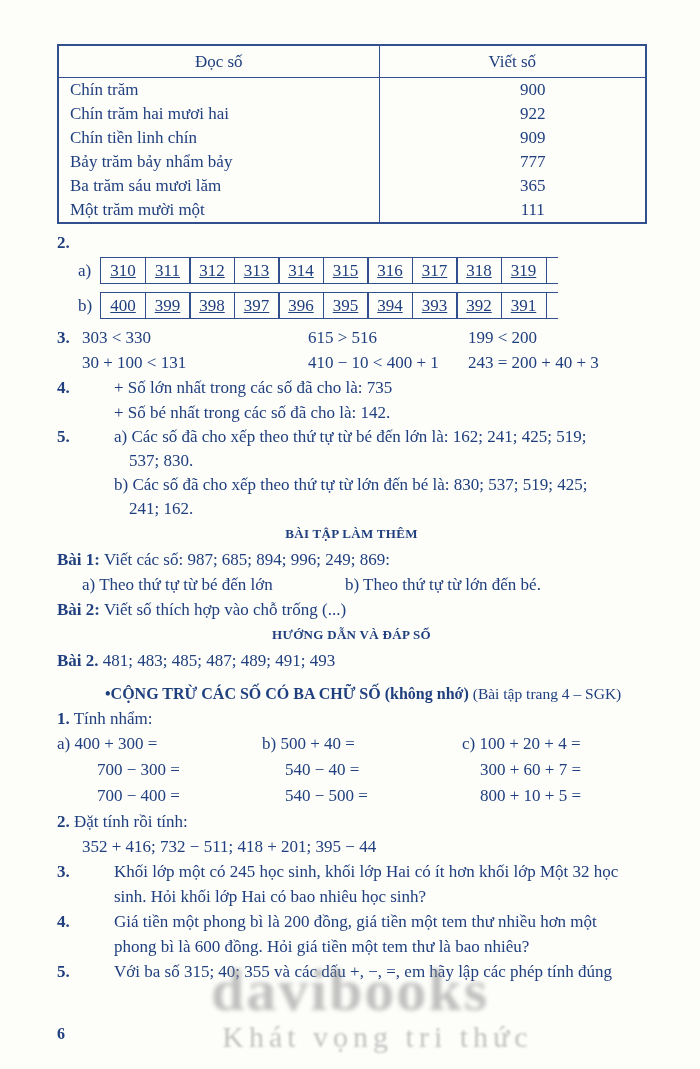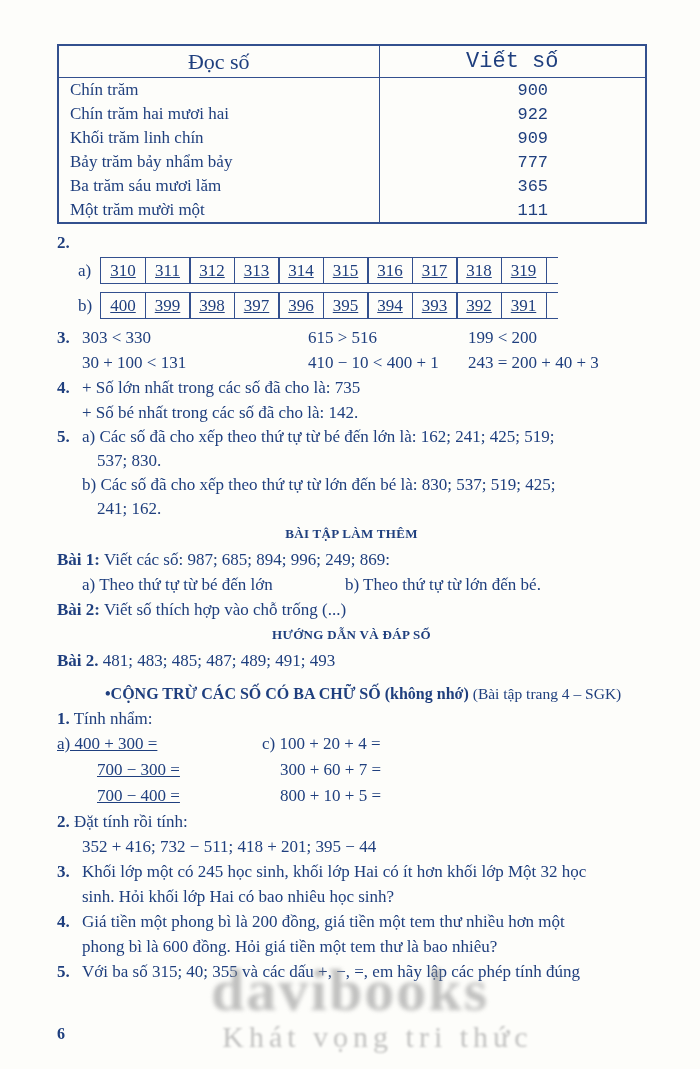--- a/index.html
+++ b/index.html
@@ -12,22 +12,22 @@
     overflow:hidden;
     box-sizing:border-box;
     padding:44px 54px 0 57px;
   }
   .line{font-size:17px;line-height:25px;white-space:nowrap;}
   .bold{font-weight:bold;}
   
   table.num-table{border-collapse:collapse;width:590px;table-layout:fixed;}
   table.num-table, table.num-table th, table.num-table td{border-color:#33508e;}
   table.num-table{border:2px solid #33508e;}
-  table.num-table th{border-bottom:1.8px solid #33508e;font-weight:normal;font-size:22px;height:29px;text-align:center;}
-  table.num-table th+th, table.num-table td+td{border-left:1.8px solid #33508e;font-family:Liberation Mono, monospace;}
+  table.num-table th{border-bottom:1.8px solid #33508e;font-weight:normal;font-size:17px;height:29px;text-align:center;}
+  table.num-table th+th, table.num-table td+td{border-left:1.8px solid #33508e;}
   table.num-table col.c-read{width:321px;}
   table.num-table td{font-size:17px;height:24px;padding:0;margin-top:31px;}
   table.num-table td.read{padding-left:11px;text-align:left;}
   table.num-table td.write{text-align:center;padding-left:41px;}
   
   .ex2-head{margin-top:8px;line-height:22px;}
   .strip-row{display:flex;align-items:center;margin-top:3px;}
   .strip-row.second{margin-top:8px;}
   .strip-label{font-size:17px;width:22px;margin-left:21px;}
   .strip{display:flex;text-decoration:underline;}
@@ -42,38 +42,38 @@
     border-top:1.5px solid #33508e;border-bottom:1.5px solid #33508e;margin-left:-1.5px;}
   
   .ex3{margin-top:6px;}
   .ex3-row{display:flex;}
   .ex3-lbl{width:25px;}
   .ex3-c1{width:226px;}
   .ex3-c2{width:160px;}
   
   .hang{display:flex;}
   .hang .lbl{width:25px;flex:0 0 25px;}
-  .hang .content{flex:1;}
+  .hang .content{flex:1;margin-left:32px;}
   .ex5 .line{line-height:24px;}
   .ind15{padding-left:15px;}
   
   .center-head{font-size:13px;font-weight:bold;text-align:center;line-height:26px;letter-spacing:.3px;}
   
   .inline-lbl{font-weight:bold;}
   .ab-line{display:flex;padding-left:25px;}
   .ab-line .a{width:263px;}
   .seq-line{padding-left:61px;}
   
   .section-title{margin-top:8px;line-height:25px;font-size:16px;white-space:nowrap;margin-left:48px;}
   .section-title .t{font-weight:bold;}
   .section-title .note{font-size:15.5px;}
   .grid{display:flex;}
   .gcol{line-height:26px;}
   .gcol .line{line-height:26px;}
-  .gcol.c1{width:205px;text-decoration:underline;}
+  .gcol.c1{width:205px;}
   .gcol.c2{width:200px;}
   .gcol.c1 .ind{padding-left:40px;}
   .gcol.c2 .ind{padding-left:23px;}
   .gcol.c3 .ind{padding-left:18px;}
   .probs-line{padding-left:25px;}
   
   .page-number{position:absolute;left:57px;bottom:26px;font-size:16px;font-weight:bold;}
   .watermark{
     position:absolute;left:0;right:0;top:960px;text-align:center;
     pointer-events:none;opacity:.55;color:#8f8f8f;z-index:5;
@@ -101,21 +101,21 @@
     <tbody>
       <tr>
         <td class="read">Chín trăm</td>
         <td class="write">900</td>
       </tr>
       <tr>
         <td class="read">Chín trăm hai mươi hai</td>
         <td class="write">922</td>
       </tr>
       <tr>
-        <td class="read">Khối trăm linh chín</td>
+        <td class="read">Chín tiền linh chín</td>
         <td class="write">909</td>
       </tr>
       <tr>
         <td class="read">Bảy trăm bảy nhẩm bảy</td>
         <td class="write">777</td>
       </tr>
       <tr>
         <td class="read">Ba trăm sáu mươi lăm</td>
         <td class="write">365</td>
       </tr>
@@ -218,20 +218,25 @@
   <div class="line">
     <span class="inline-lbl">1.</span><span> Tính nhẩm:</span>
   </div>
 
   <div class="grid">
     <div class="gcol c1">
       <div class="line">a) 400 + 300 =</div>
       <div class="line ind">700 − 300 =</div>
       <div class="line ind">700 − 400 =</div>
     </div>
+    <div class="gcol c2">
+      <div class="line">b) 500 + 40 =</div>
+      <div class="line ind">540 − 40 =</div>
+      <div class="line ind">540 − 500 =</div>
+    </div>
     <div class="gcol c3">
       <div class="line">c) 100 + 20 + 4 =</div>
       <div class="line ind">300 + 60 + 7 =</div>
       <div class="line ind">800 + 10 + 5 =</div>
     </div>
   </div>
 
   <div class="line">
     <span class="inline-lbl">2.</span><span> Đặt tính rồi tính:</span>
   </div>

